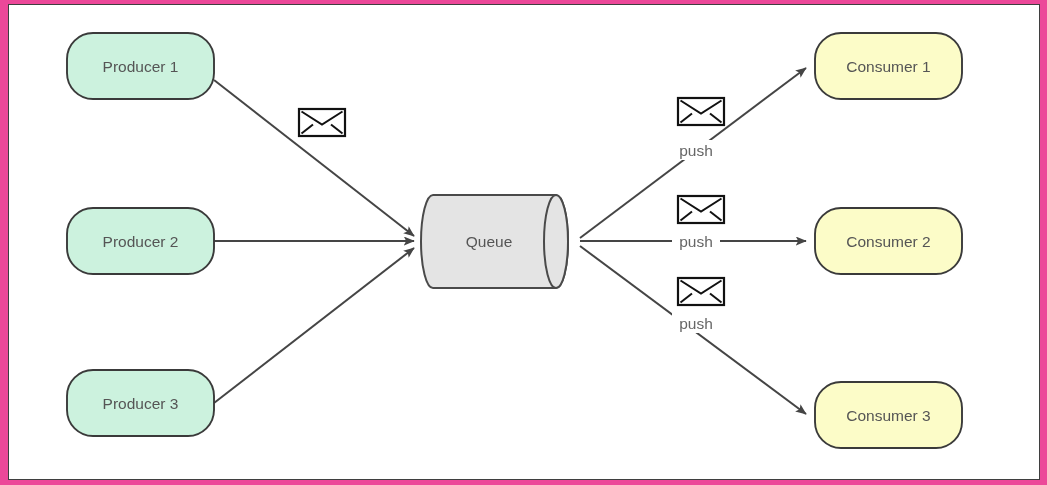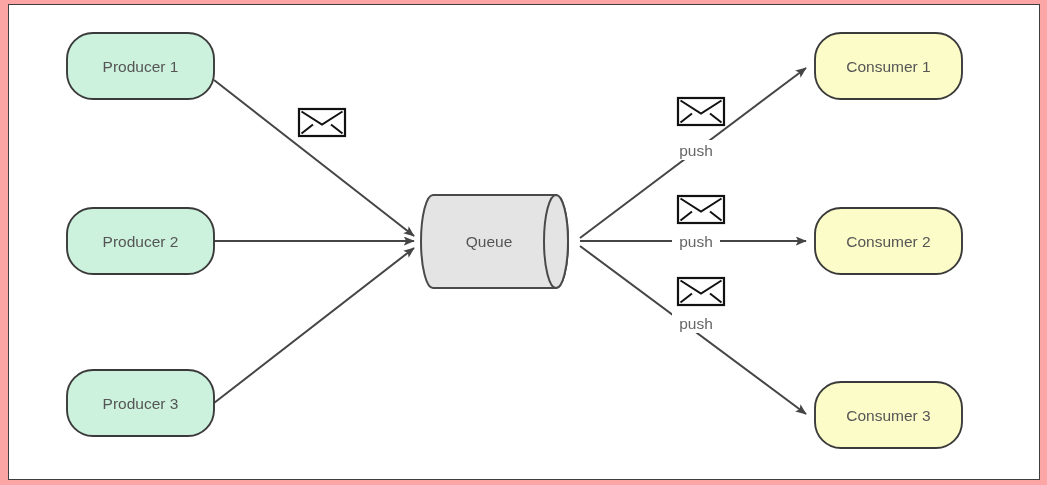--- a/index.html
+++ b/index.html
@@ -8,21 +8,21 @@
     padding: 0;
     background: #ffffff;
   }
   body {
     font-family: "Liberation Sans", sans-serif;
   }
   #canvas {
     position: relative;
     width: 1047px;
     height: 485px;
-    background: #fca5a5;
+    background: #ec4899;
     overflow: hidden;
   }
   #frame {
     position: absolute;
     left: 8px;
     top: 4px;
     width: 1032px;
     height: 476px;
     border: 1.6px solid #3f3f3f;
     background: #ffffff;

